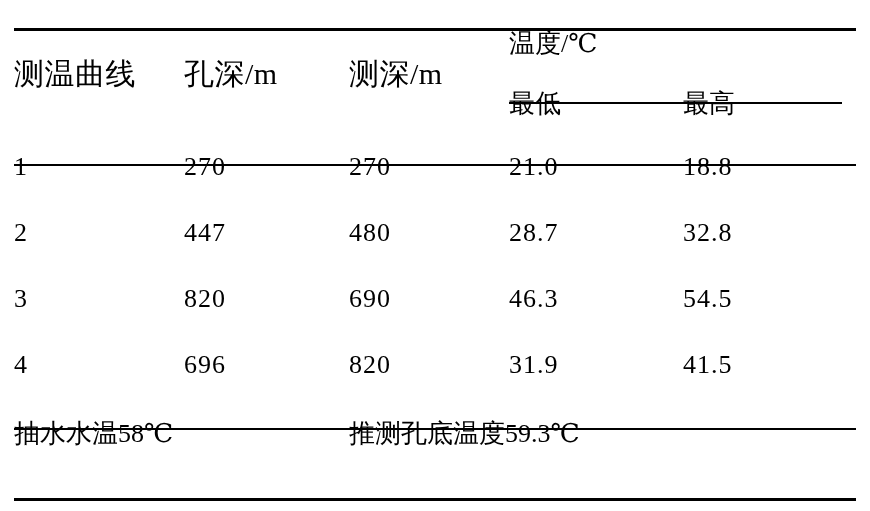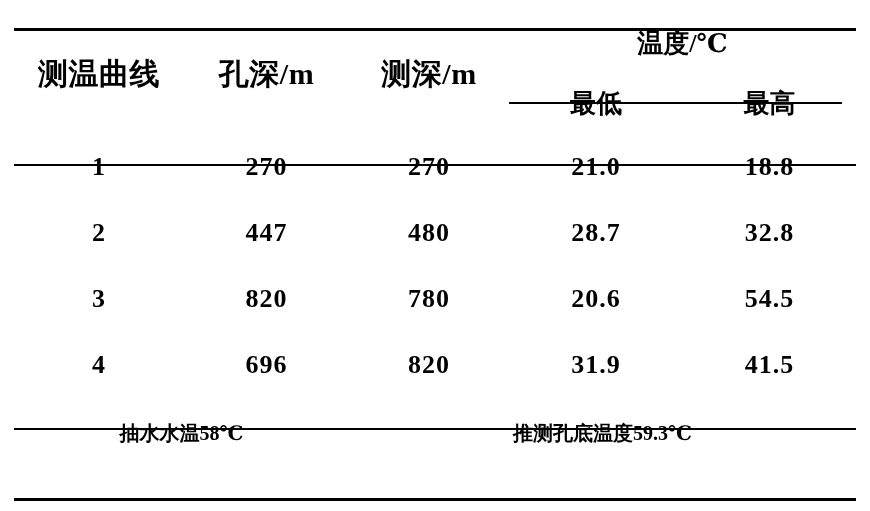--- a/index.html
+++ b/index.html
@@ -24,22 +24,22 @@
   table.data-table {
     width: 842px;
     border-collapse: collapse;
     table-layout: fixed;
     margin-top: 14px;
   }
   table.data-table td,
   table.data-table th {
     border: none;
     padding: 0;
-    text-align: center;
-    font-weight: bold;
+    text-align: left;
+    font-weight: normal;
     vertical-align: middle;
   }
   
   .rule-top {
     position: absolute;
     left: 14px;
     right: 14px;
     top: 14px;
     height: 3px;
     background: #000;
@@ -89,21 +89,21 @@
     font-size: 26px;
   }
   .cell-num {
     font-size: 26px;
     letter-spacing: 1px;
   }
   .row-h {
     height: 66px;
   }
   .foot-row td {
-    font-size: 20px;
+    font-size: 26px;
   }
 </style>
 </head>
 <body>
 
 <div class="table-wrap">
 
   <div class="rule-top"></div>
   <div class="rule-span"></div>
   <div class="rule-head"></div>
@@ -141,22 +141,22 @@
       <tr class="row-h">
         <td class="cell-num">2</td>
         <td class="cell-num">447</td>
         <td class="cell-num">480</td>
         <td class="cell-num">28.7</td>
         <td class="cell-num">32.8</td>
       </tr>
       <tr class="row-h">
         <td class="cell-num">3</td>
         <td class="cell-num">820</td>
-        <td class="cell-num">780</td>
-        <td class="cell-num">20.6</td>
+        <td class="cell-num">690</td>
+        <td class="cell-num">46.3</td>
         <td class="cell-num">54.5</td>
       </tr>
       <tr class="row-h">
         <td class="cell-num">4</td>
         <td class="cell-num">696</td>
         <td class="cell-num">820</td>
         <td class="cell-num">31.9</td>
         <td class="cell-num">41.5</td>
       </tr>
       <tr class="foot-row" style="height:70px">

